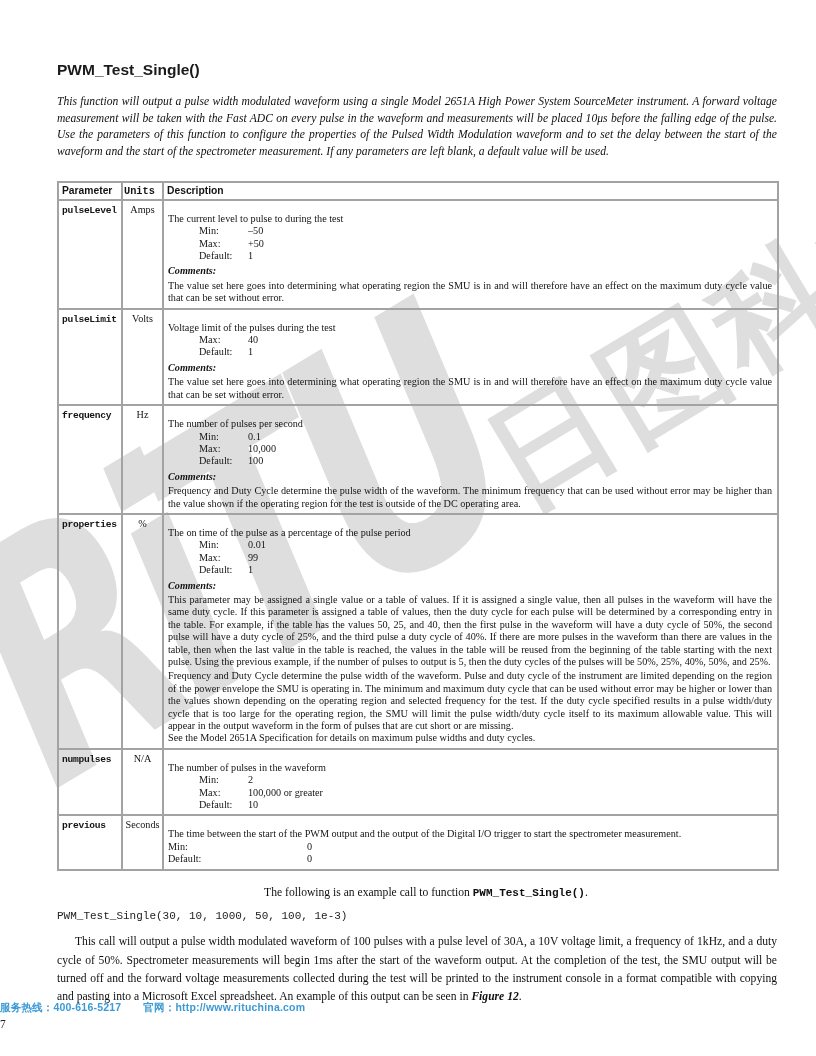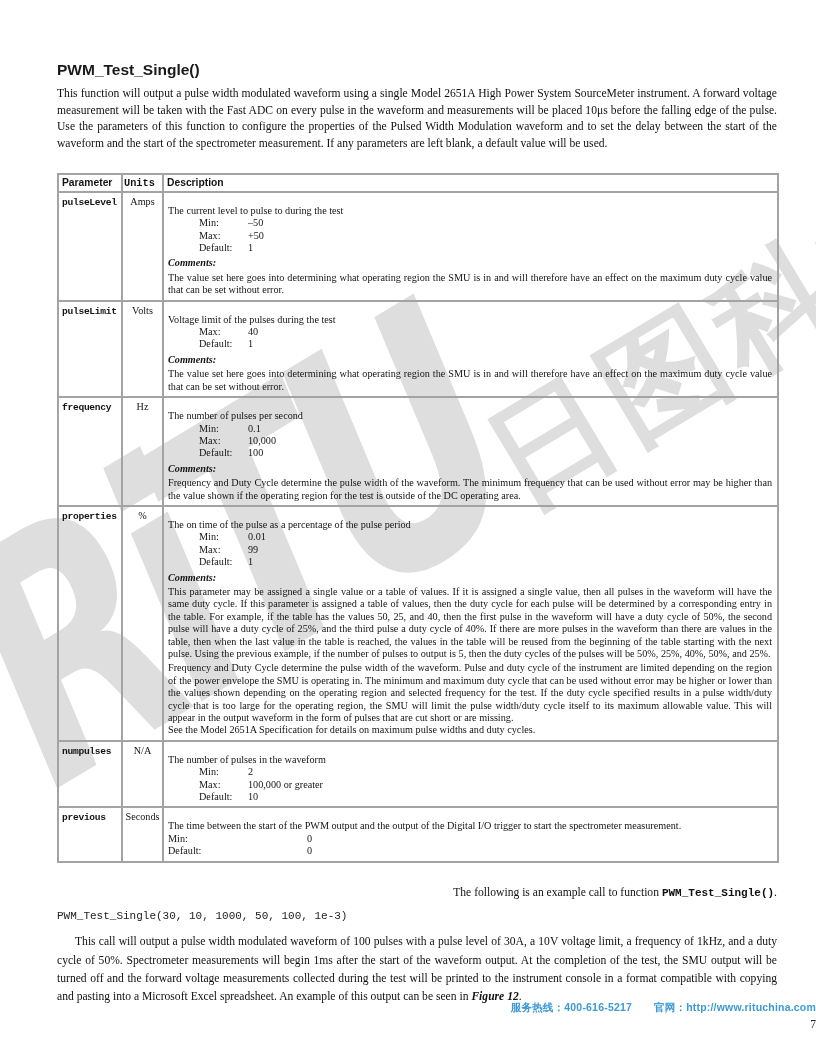--- a/index.html
+++ b/index.html
@@ -48,28 +48,28 @@
   }
   .code {
     font-family:"Liberation Mono", "DejaVu Sans Mono", monospace;
     font-size:11px; line-height:13px; color:#222;
     white-space:pre; 
   }
   .sig { margin-top:12px; }
   .body-text {
     font-size:11.6px; line-height:16.7px; text-align:justify; color:#101010;
   }
-  .intro { margin-top:7px; }
+  .intro { margin-top:15px;font-style:italic; }
   .indent { text-indent:18px; }
   .code-bold {
     font-family:"Liberation Mono", "DejaVu Sans Mono", monospace;
     font-weight:bold; font-size:11px;
   }
   .fig-ref { font-weight:bold; font-style:italic; }
-  .example-intro { margin-top:22px; text-align:right; }
+  .example-intro { margin-top:14px; text-align:center; }
   .example-call { margin-top:9px; }
   .closing { margin-top:10px; line-height:18.2px; }
 
   
   table.params {
     margin-top:20px; width:720px;
     border-collapse:collapse; table-layout:fixed;
   }
   table.params th, table.params td {
     border:2px solid #a3a3a3; vertical-align:top;
@@ -91,21 +91,21 @@
   td.desc  { font-size:10.2px; line-height:12.4px; padding:12px 5px 3px 4px; }
   .spec { display:flex;gap:12px; }
   .spec .lbl { flex:none; margin-left:31px; width:37px; }
   .spec .val { flex:1; }
   .spec.wide .lbl { margin-left:0; width:127px; }
   .comments-label { font-weight:bold; font-style:italic; margin:3px 0 2px 0; }
   .comment { text-align:justify; margin-top:2px; }
   .comment.flush { margin-top:0; }
 
   
-  .footer { position:absolute; left:0; right:0; top:1001px; text-align:right; z-index:1; }
+  .footer { position:absolute; left:0; right:0; top:1001px; text-align:left; z-index:1; }
   .footer-line {
     font-family:"Liberation Sans", sans-serif;
     font-weight:bold; font-size:10.5px; color:#3b9ad5; letter-spacing:0.2px;
   }
   .footer-line .gap { margin-left:22px; }
   .footer-line a { color:#3b9ad5; text-decoration:none; }
   .page-number { margin-top:3px; font-size:11.5px; color:#222; }
 </style>
 </head>
 <body>

